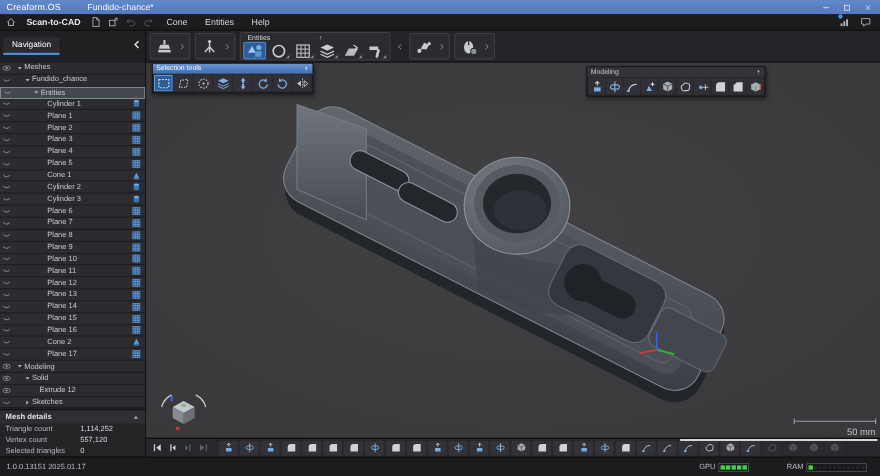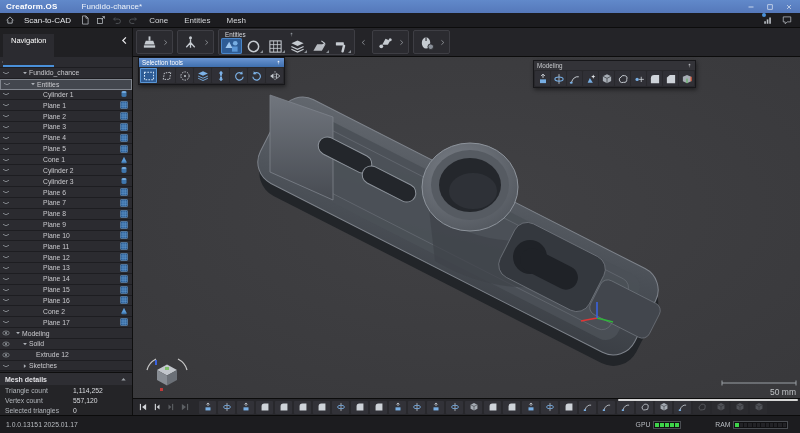--- a/index.html
+++ b/index.html
@@ -1,37 +1,37 @@
 <!DOCTYPE html>
 <html><head>
 <meta charset="utf-8">
 <style>
   *{margin:0;padding:0;box-sizing:border-box}
   body{width:800px;height:433px;background:#1e1e1e;font-family:"Liberation Sans",sans-serif;overflow:hidden;color:#ccc}
   .app{width:800px;height:433px;display:flex;flex-direction:column}
   
   .titlebar{height:13px;background:linear-gradient(#6189ca,#5578ba);display:flex;align-items:center;padding:0 6px;font-size:8px;color:#fff;flex:none}
-  .tb-app{font-weight:bold;letter-spacing:.2px}
+  .tb-app{font-weight:normal;letter-spacing:.2px}
   .tb-doc{margin-left:24px;color:#eef3fa}
   .win-controls{margin-left:auto;display:flex;gap:9px;align-items:center}
   .win-btn{width:10px;height:10px;display:flex;align-items:center;justify-content:center;color:#eaf0f8}
   
   .menubar{height:15px;background:#1c1c1f;display:flex;align-items:center;padding:0 5px;border-bottom:1px solid #0c0c0c;flex:none}
   .mb-left{display:flex;align-items:center;gap:6px}
   .mb-icon{color:#b9bec4;display:flex;position:relative}
   .mb-icon.dim{color:#54575b}
-  .mb-module{font-size:8px;font-weight:normal;color:#e3e5e9;margin:0 3px}
+  .mb-module{font-size:8px;font-weight:bold;color:#e3e5e9;margin:0 3px}
   .mb-menu{font-size:8px;color:#d4d6da;margin:0 5px}
   .mb-right{margin-left:auto;display:flex;gap:9px;align-items:center;padding-right:3px}
   .mb-badge{position:absolute;top:-2px;left:-1px;width:4px;height:4px;border-radius:50%;background:#4a90d9}
   
   .main{display:flex;height:387px;flex:none}
   .left-panel{width:133px;min-width:133px;background:#202023;border-right:1px solid #0e0e0e;display:flex;flex-direction:column}
   .nav-header{height:29px;position:relative;flex:none}
-  .nav-tab{position:absolute;left:3px;top:6px;padding:2px 8px 20px;font-size:7.5px;color:#fff;background:#2b2b30;border-bottom:2px solid #4a90d9}
+  .nav-tab{position:absolute;left:3px;top:6px;padding:2px 8px 3px;font-size:7.5px;color:#fff;background:#2b2b30;border-bottom:2px solid #4a90d9}
   .nav-collapse{position:absolute;right:3px;top:8px;color:#e9e9ec;display:flex}
   .tree{flex:1;overflow:hidden;background:#242428}
   .trow{height:10.85px;display:flex;align-items:center;font-size:6.8px;color:#c9c9cd;background:#2b2b30;border-bottom:1px solid #1d1d21;padding:0 2px}
   .trow.sel{background:#43474e;border:1px solid #81868e}
   .teye{width:11px;display:flex;color:#9ba0a6}
   .tcar{width:7px;display:flex;color:#aeb2b8}
   .tlab{white-space:nowrap}
   .ticon{margin-left:auto;margin-right:2px;display:flex}
   .mesh-details{height:43px;background:#242427;border-top:1px solid #0e0e0e;font-size:6.8px;flex:none}
   .md-header{height:12px;background:#2e2e33;display:flex;align-items:center;padding:0 5px;color:#e0e0e4;font-weight:bold;font-size:7px}
@@ -140,21 +140,21 @@
           </svg>
         </div>
         <div class="mb-icon dim">
           <svg width="10" height="10" viewBox="0 0 16 16" fill="currentColor">
             <path d="M11 4l2.5 2.5L11 9" fill="none" stroke="currentColor" stroke-width="1.4"></path>
             <path d="M13 6.5H6a3.5 3.5 0 0 0 0 7h4" fill="none" stroke="currentColor" stroke-width="1.4"></path>
           </svg>
         </div>
         <div class="mb-menu">Cone</div>
         <div class="mb-menu">Entities</div>
-        <div class="mb-menu">Mesh</div>
+        <div class="mb-menu">Help</div>
       </div>
     <div class="mb-right" id="menubar-right">
         <div class="mb-icon">
           <svg width="10" height="10" viewBox="0 0 16 16" fill="currentColor">
             <rect x="2" y="10" width="2.6" height="4"></rect>
             <rect x="6" y="7" width="2.6" height="7"></rect>
             <rect x="10" y="4" width="2.6" height="10"></rect>
           </svg>
           <span class="mb-badge"></span>
         </div>

